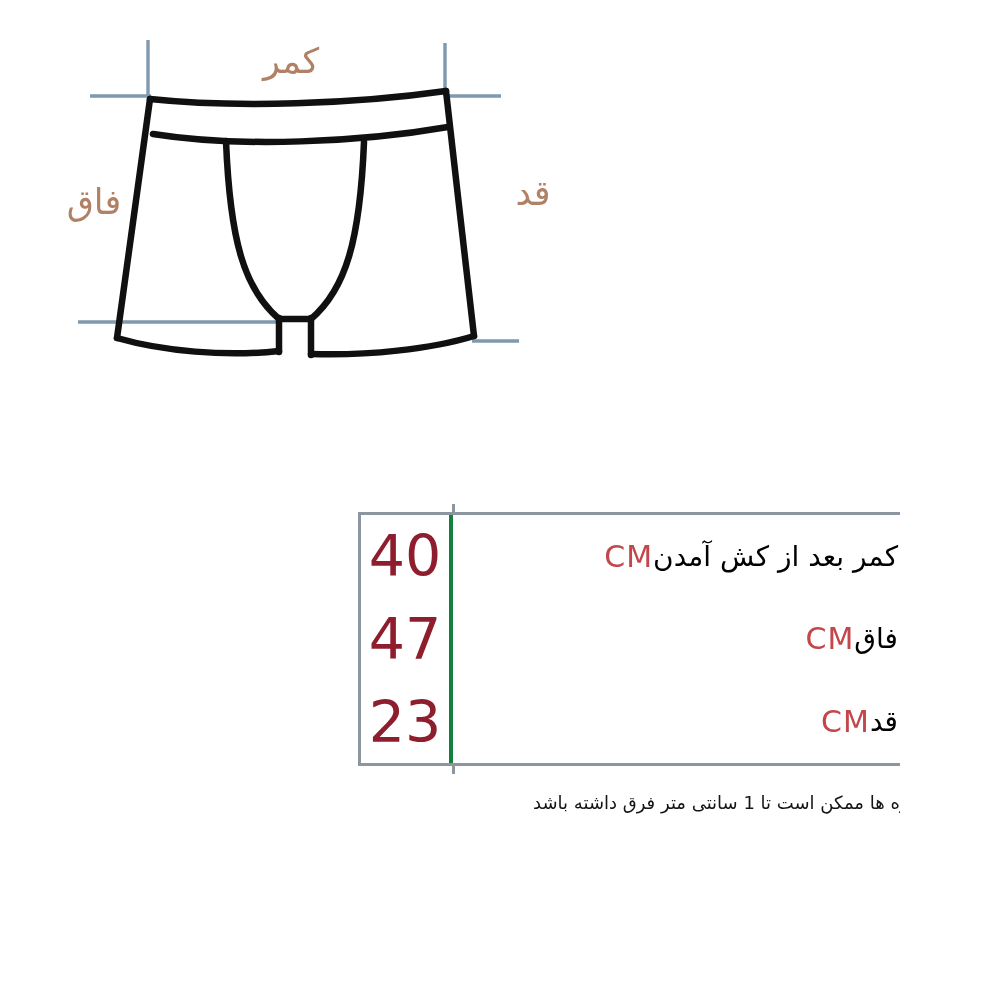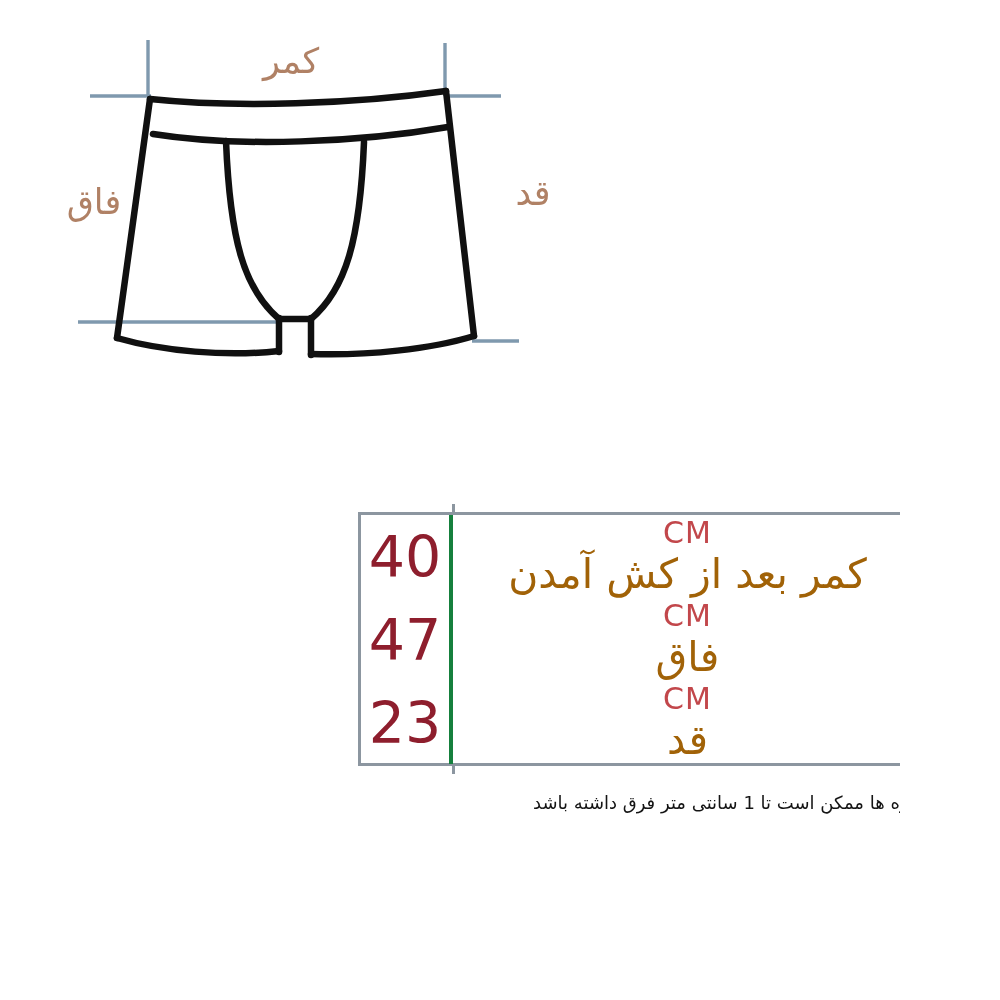--- a/index.html
+++ b/index.html
@@ -12,23 +12,23 @@
   .dlabel{font-size:35px;fill:#b08165;font-family:"DejaVu Sans",sans-serif;}
   
   #size-table{
     position:absolute;left:358px;top:512px;width:567px;height:254px;
     box-sizing:border-box;border:3px solid #8c96a0;background:#ffffff;
     display:grid;grid-template-columns:92px 1fr;grid-template-rows:1fr 1fr 1fr;
   }
   .cell{display:flex;align-items:center;box-sizing:border-box;}
   .cell.value{justify-content:center;border-right:4px solid #15803d;
     font-size:57px;color:#8e1e2d;}
-  .cell.detail{justify-content:center;padding:0 24px;flex-direction:column;}
+  .cell.detail{justify-content:flex-end;padding:0 24px;}
   .unit{font-size:30px;color:#c2474b;letter-spacing:1px;}
-  .rowlabel{font-size:41px;color:#a16207;direction:rtl;}
+  .rowlabel{font-size:28px;color:#000000;direction:rtl;}
   
   .tail{position:absolute;width:3px;height:9px;background:#8c96a0;left:91px;}
   .tail.top{top:-11px;}
   .tail.bottom{bottom:-11px;}
   .overshoot{position:absolute;right:-10px;width:10px;height:3px;background:#8c96a0;}
   .overshoot.one{top:81px;}
   .overshoot.two{top:164px;}
   
   #note{
     position:absolute;left:358px;top:792px;width:575px;

